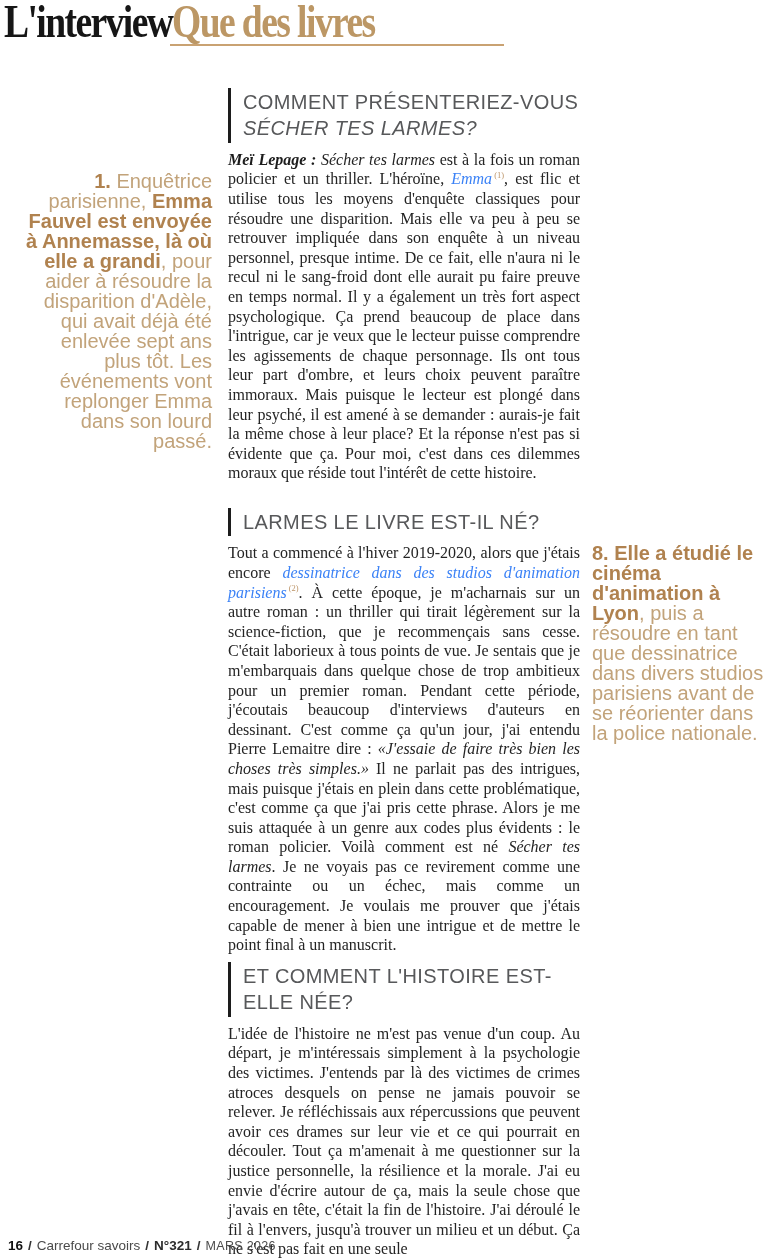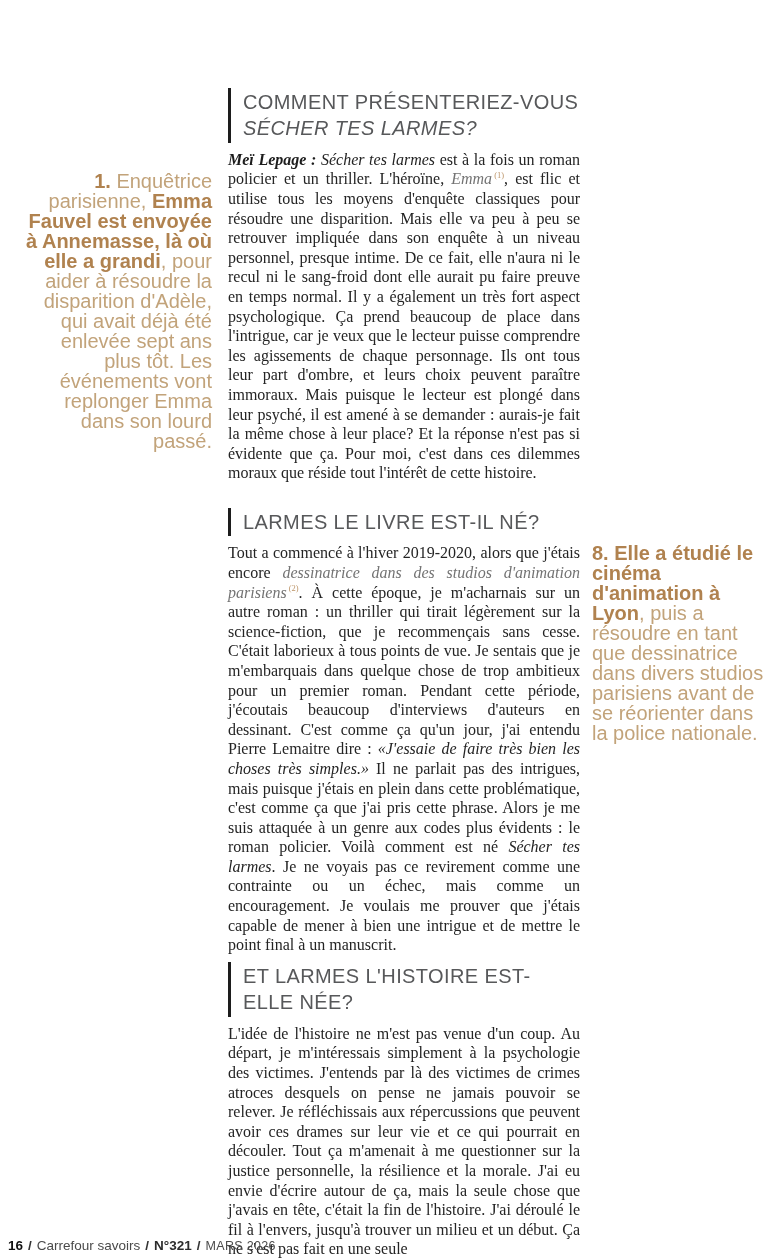--- a/index.html
+++ b/index.html
@@ -45,21 +45,21 @@
     font-weight:400;font-size:20px;line-height:1.32;
     letter-spacing:0.4px;color:#57585a;
   }
   .question em{font-style:italic;}
   .answer{
     margin:0;text-align:justify;
     font-size:16px;line-height:19.6px;color:#242424;
   }
   .answer strong{font-weight:700;color:#1c1c1c;font-style:italic;}
   .answer em{font-style:italic;}
-  .gold-em{font-style:italic;color:#737373;}
+  .gold-em{font-style:italic;color:#3b82f6;}
   sup.note-ref{
     font-size:8.5px;color:#bc9468;margin-left:2px;
     vertical-align:super;line-height:0;
   }
 
   
   .note{
     position:absolute;
     font-family:"Liberation Sans", sans-serif;
     font-size:20px;line-height:20px;color:#c2a37a;
@@ -78,35 +78,40 @@
   .footer .sep{margin:0 5px;font-weight:700;color:#333;}
   .footer .mag{color:#4a4a4a;}
   .footer .issue{font-weight:700;color:#2c2c2c;}
   .footer .date{font-size:12.5px;color:#4a4a4a;letter-spacing:0.3px;}
 </style>
 </head>
 <body>
 
 <div class="page">
 
+  <div class="masthead">
+    <span class="hdr-black">L'interview</span>
+    <span class="hdr-gold">Que des livres</span>
+    <div class="hdr-rule"></div>
+  </div>
 
   <aside class="note note-1"><strong>1.</strong><span> Enquêtrice parisienne, </span><strong>Emma Fauvel est envoyée à Annemasse, là où elle a grandi</strong><span>, pour aider à résoudre la disparition d'Adèle, qui avait déjà été enlevée sept ans plus tôt. Les événements vont replonger Emma dans son lourd passé.</span></aside>
 
   <aside class="note note-2"><strong>8. Elle a étudié le cinéma d'animation à Lyon</strong><span>, puis a résoudre en tant que dessinatrice dans divers studios parisiens avant de se réorienter dans la police nationale.</span></aside>
 
   <section class="qa sec1">
     <h2 class="question"><span>COMMENT PRÉSENTERIEZ-VOUS </span><em>SÉCHER TES LARMES?</em></h2>
     <p class="answer"><strong>Meï Lepage : </strong><em>Sécher tes larmes</em><span> est à la fois un roman policier et un thriller. L'héroïne, </span><span class="gold-em">Emma</span><sup class="note-ref">(1)</sup><span>, est flic et utilise tous les moyens d'enquête classiques pour résoudre une disparition. Mais elle va peu à peu se retrouver impliquée dans son enquête à un niveau personnel, presque intime. De ce fait, elle n'aura ni le recul ni le sang-froid dont elle aurait pu faire preuve en temps normal. Il y a également un très fort aspect psychologique. Ça prend beaucoup de place dans l'intrigue, car je veux que le lecteur puisse comprendre les agissements de chaque personnage. Ils ont tous leur part d'ombre, et leurs choix peuvent paraître immoraux. Mais puisque le lecteur est plongé dans leur psyché, il est amené à se demander : aurais-je fait la même chose à leur place? Et la réponse n'est pas si évidente que ça. Pour moi, c'est dans ces dilemmes moraux que réside tout l'intérêt de cette histoire.</span></p>
   </section>
 
   <section class="qa sec2">
     <h2 class="question"><span>LARMES LE LIVRE EST-IL NÉ?</span></h2>
     <p class="answer"><span>Tout a commencé à l'hiver 2019-2020, alors que j'étais encore </span><span class="gold-em">dessinatrice dans des studios d'animation parisiens</span><sup class="note-ref">(2)</sup><span>. À cette époque, je m'acharnais sur un autre roman : un thriller qui tirait légèrement sur la science-fiction, que je recommençais sans cesse. C'était laborieux à tous points de vue. Je sentais que je m'embarquais dans quelque chose de trop ambitieux pour un premier roman. Pendant cette période, j'écoutais beaucoup d'interviews d'auteurs en dessinant. C'est comme ça qu'un jour, j'ai entendu Pierre Lemaitre dire : </span><em>«J'essaie de faire très bien les choses très simples.»</em><span> Il ne parlait pas des intrigues, mais puisque j'étais en plein dans cette problématique, c'est comme ça que j'ai pris cette phrase. Alors je me suis attaquée à un genre aux codes plus évidents : le roman policier. Voilà comment est né </span><em>Sécher tes larmes</em><span>. Je ne voyais pas ce revirement comme une contrainte ou un échec, mais comme un encouragement. Je voulais me prouver que j'étais capable de mener à bien une intrigue et de mettre le point final à un manuscrit.</span></p>
   </section>
 
   <section class="qa sec3">
-    <h2 class="question"><span>ET LARMES L'HISTOIRE EST-ELLE NÉE?</span></h2>
+    <h2 class="question"><span>ET COMMENT L'HISTOIRE EST-ELLE NÉE?</span></h2>
     <p class="answer"><span>L'idée de l'histoire ne m'est pas venue d'un coup. Au départ, je m'intéressais simplement à la psychologie des victimes. J'entends par là des victimes de crimes atroces desquels on pense ne jamais pouvoir se relever. Je réfléchissais aux répercussions que peuvent avoir ces drames sur leur vie et ce qui pourrait en découler. Tout ça m'amenait à me questionner sur la justice personnelle, la résilience et la morale. J'ai eu envie d'écrire autour de ça, mais la seule chose que j'avais en tête, c'était la fin de l'histoire. J'ai déroulé le fil à l'envers, jusqu'à trouver un milieu et un début. Ça ne s'est pas fait en une seule</span></p>
   </section>
 
   <footer class="footer"><span class="pg">16</span><span class="sep">/</span><span class="mag">Carrefour savoirs</span><span class="sep">/</span><span class="issue">N°321</span><span class="sep">/</span><span class="date">MARS 2026</span></footer>
 
 </div>
 
 </body></html>

